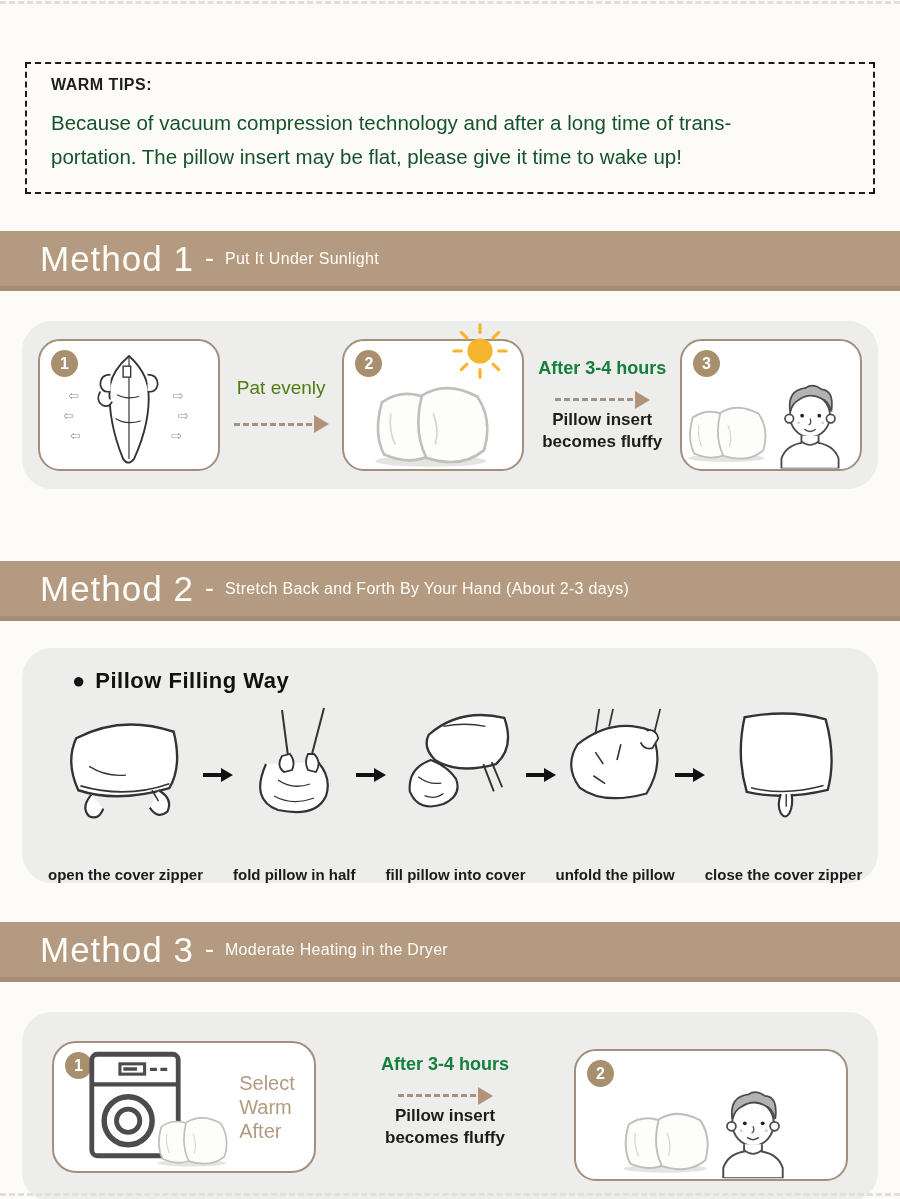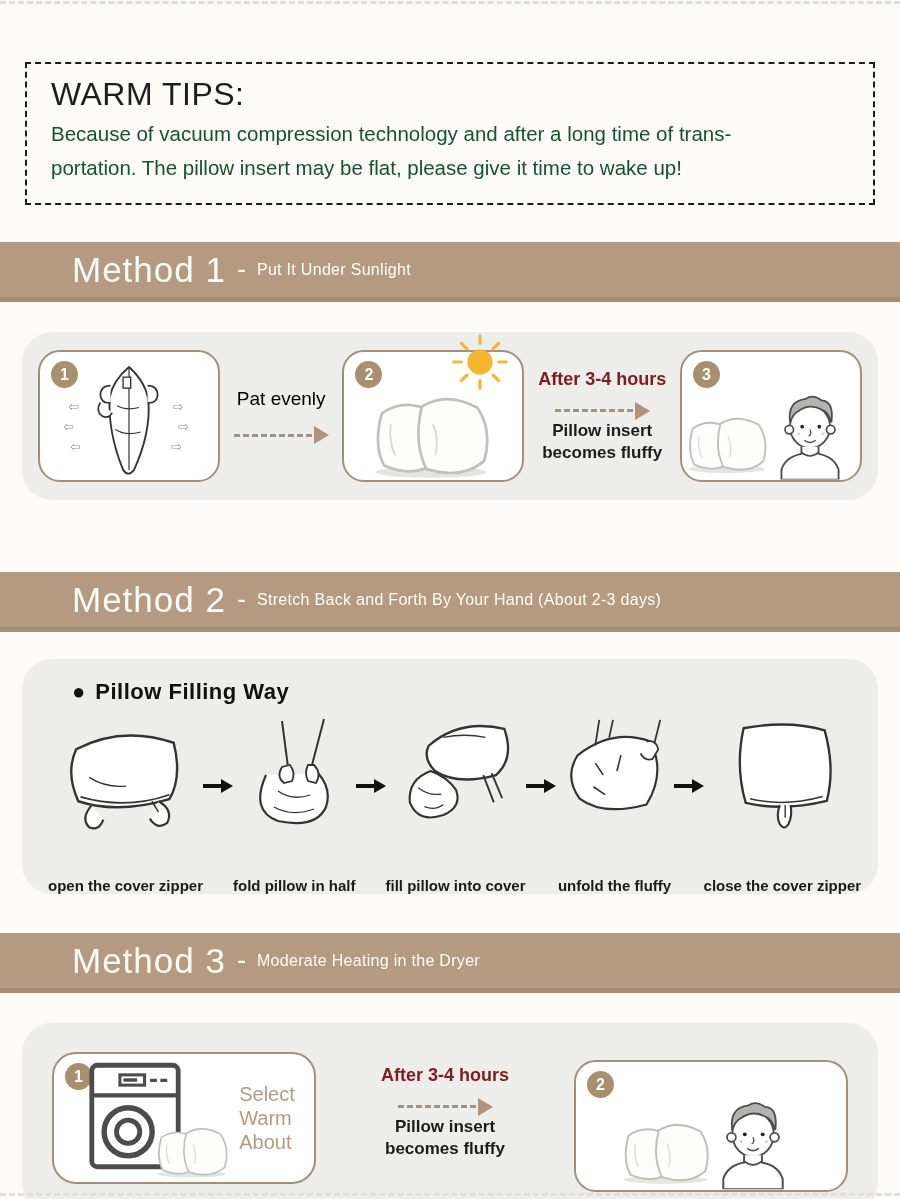--- a/index.html
+++ b/index.html
@@ -3,26 +3,26 @@
 <meta charset="utf-8">
 <style>
   html,body{margin:0;padding:0;}
   body{background:#fdfbf7;font-family:"Liberation Sans", sans-serif;}
   .page{position:relative;width:900px;height:1199px;background:#fdfbf7;overflow:hidden;}
   .edge-dashes{position:absolute;left:0;right:0;border-top:3px dashed #e2dfd7;}
   .edge-dashes.top{top:1px;} .edge-dashes.bottom{bottom:3px;}
 
   
   .warm-tips{margin:62px 25px 0;border:2px dashed #1c1c1c;padding:12px 24px 18px;color:#1d1d1d;}
-  .warm-tips .wt-title{font-size:32px;font-weight:400;letter-spacing:.5px;margin-bottom:4px;}
+  .warm-tips .wt-title{font-size:16px;font-weight:700;letter-spacing:.5px;margin-bottom:12px;}
   .warm-tips .wt-line{font-size:20.5px;line-height:34px;font-weight:400;color:#14532d;}
 
   
   .method-band{margin-top:37px;height:55px;background:#b49a80;border-bottom:5px solid #a68c72;
-    display:flex;align-items:center;padding-left:72px;color:#fffdf8;}
+    display:flex;align-items:center;padding-left:40px;color:#fffdf8;}
   .m-title{font-size:35px;font-weight:400;letter-spacing:1px;}
   .m-sep{font-size:27px;margin:0 11px;}
   .m-sub{font-size:16px;font-weight:400;letter-spacing:.3px;}
 
   
   .gray-box{margin:30px 22px 0;background:#ededeb;border-radius:30px;box-sizing:border-box;}
 
   
   .step-card{position:relative;background:#ffffff;border:2px solid #a3907c;border-radius:22px;box-sizing:border-box;
     display:flex;align-items:flex-end;justify-content:center;overflow:visible;}
@@ -36,22 +36,22 @@
 
   
   .solid-arrow{display:flex;align-items:center;margin-bottom:34px;}
   .solid-arrow .bar{width:18px;border-top:4px solid #111;}
   .solid-arrow .head{width:0;height:0;border-left:12px solid #111;border-top:7px solid transparent;border-bottom:7px solid transparent;}
 
   
   #m1-box{height:168px;padding:0 16px;display:flex;align-items:center;justify-content:space-between;}
   #m1-box .step-card{width:182px;height:132px;}
   .mid-col{display:flex;flex-direction:column;align-items:center;}
-  .pat-label{font-size:19px;font-weight:500;color:#000000;margin-bottom:16px;}
-  .after-label{font-size:18px;font-weight:600;color:#7f1d1d;margin-bottom:12px;}
+  .pat-label{font-size:19px;font-weight:500;color:#4d7c0f;margin-bottom:16px;}
+  .after-label{font-size:18px;font-weight:600;color:#15803d;margin-bottom:12px;}
   .result-line{font-size:17px;font-weight:600;color:#1c1c1c;line-height:22px;}
   .result-block{text-align:center;}
   .sun-wrap{position:absolute;top:-18px;right:14px;width:56px;height:56px;}
 
   
   #m2-box{height:235px;padding:16px 26px 10px;}
   .pf-heading{display:flex;align-items:center;margin:4px 0 0 24px;color:#111;}
   .pf-dot{font-size:22px;margin-right:10px;}
   .pf-text{font-size:22px;font-weight:700;letter-spacing:.5px;}
   .pf-row{display:flex;align-items:center;justify-content:space-between;margin-top:6px;}
@@ -293,21 +293,21 @@
 
       <div class="solid-arrow">
           <span class="bar"></span>
           <span class="head"></span>
         </div>
 
       <div class="pf-step">
         <svg width="118" height="122" viewBox="0 0 120 110">
             <use href="#sym-unfold"></use>
           </svg>
-        <div class="pf-label">unfold the fluffy</div>
+        <div class="pf-label">unfold the pillow</div>
       </div>
 
       <div class="solid-arrow">
           <span class="bar"></span>
           <span class="head"></span>
         </div>
 
       <div class="pf-step">
         <svg width="128" height="122" viewBox="0 0 120 110">
             <use href="#sym-close-zipper"></use>
@@ -331,21 +331,21 @@
         <svg width="96" height="110" viewBox="0 0 140 160">
             <use href="#sym-washer"></use>
           </svg>
         <svg width="84" height="62" viewBox="0 0 120 90" style="position:absolute;right:-52px;bottom:-4px;">
             <use href="#sym-pillows"></use>
           </svg>
       </span>
       <div class="select-mode" style="margin-left:50px">
         <div>Select</div>
         <div>Warm</div>
-        <div>About</div>
+        <div>After</div>
       </div>
     </div>
 
     <div class="mid-col" style="margin-top:-12px">
       <div class="after-label">After 3-4 hours</div>
       <div class="dashed-arrow">
         <span class="dashes"></span>
           <span class="head"></span>
       </div>
       <div class="result-block">

